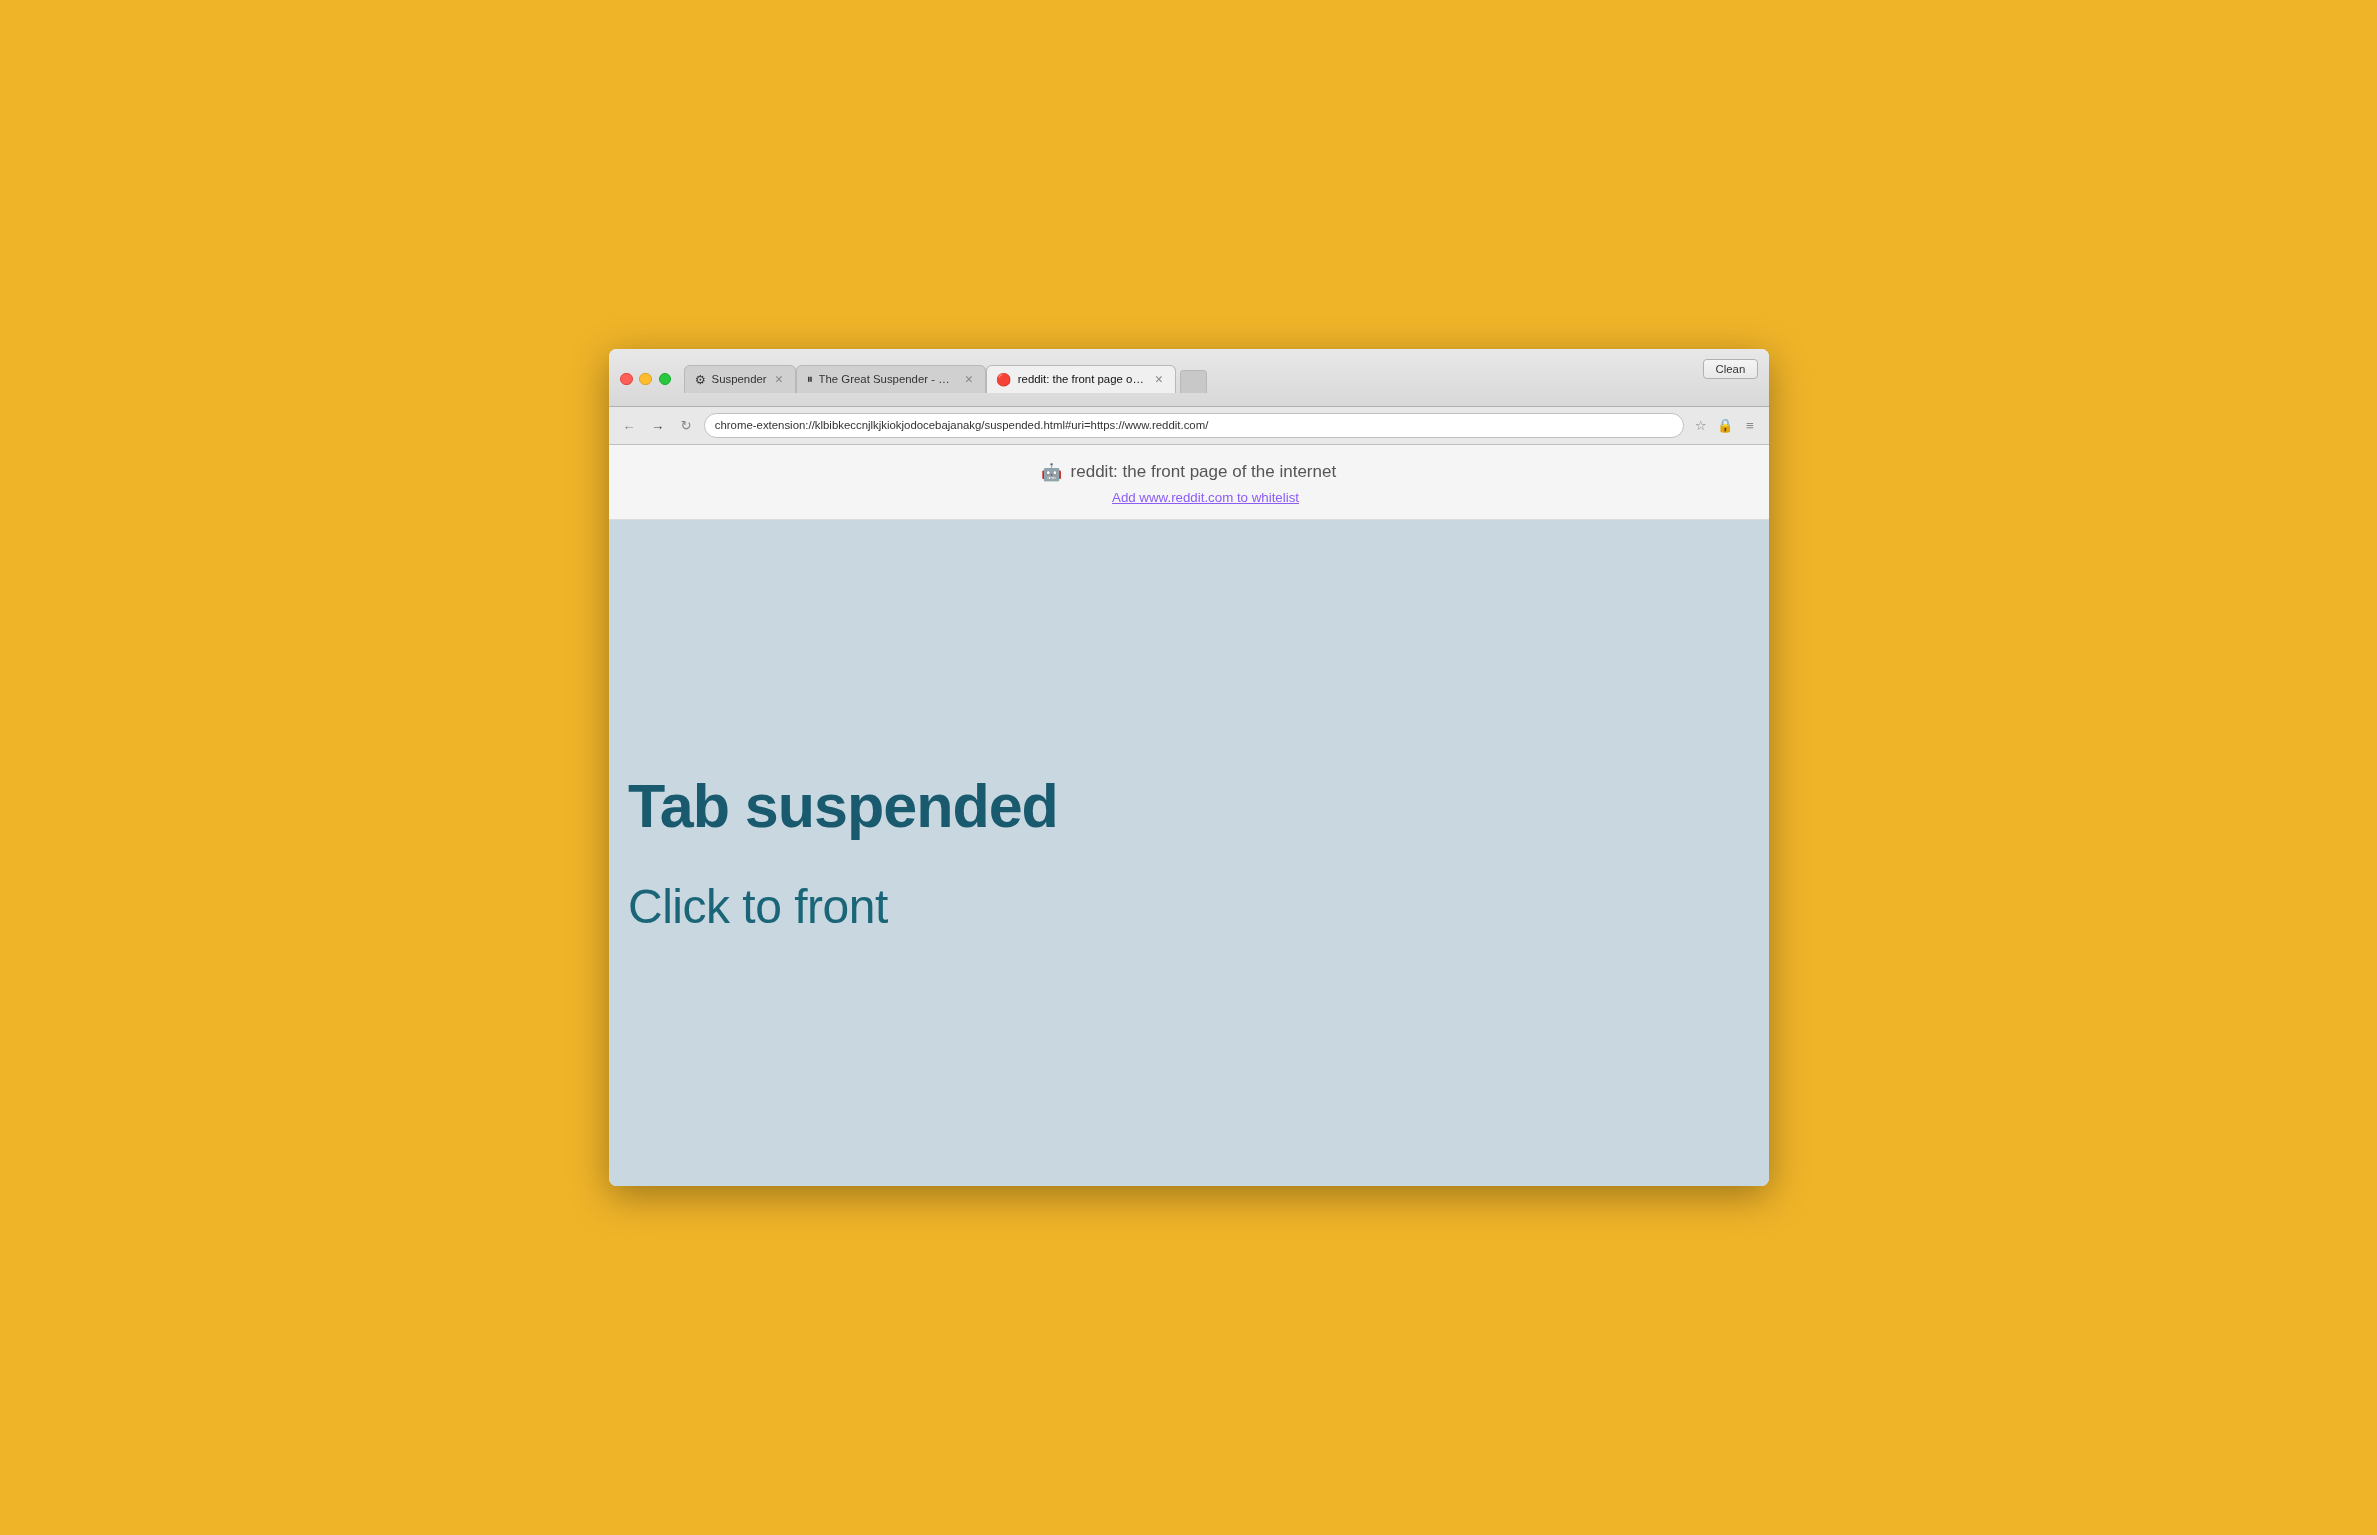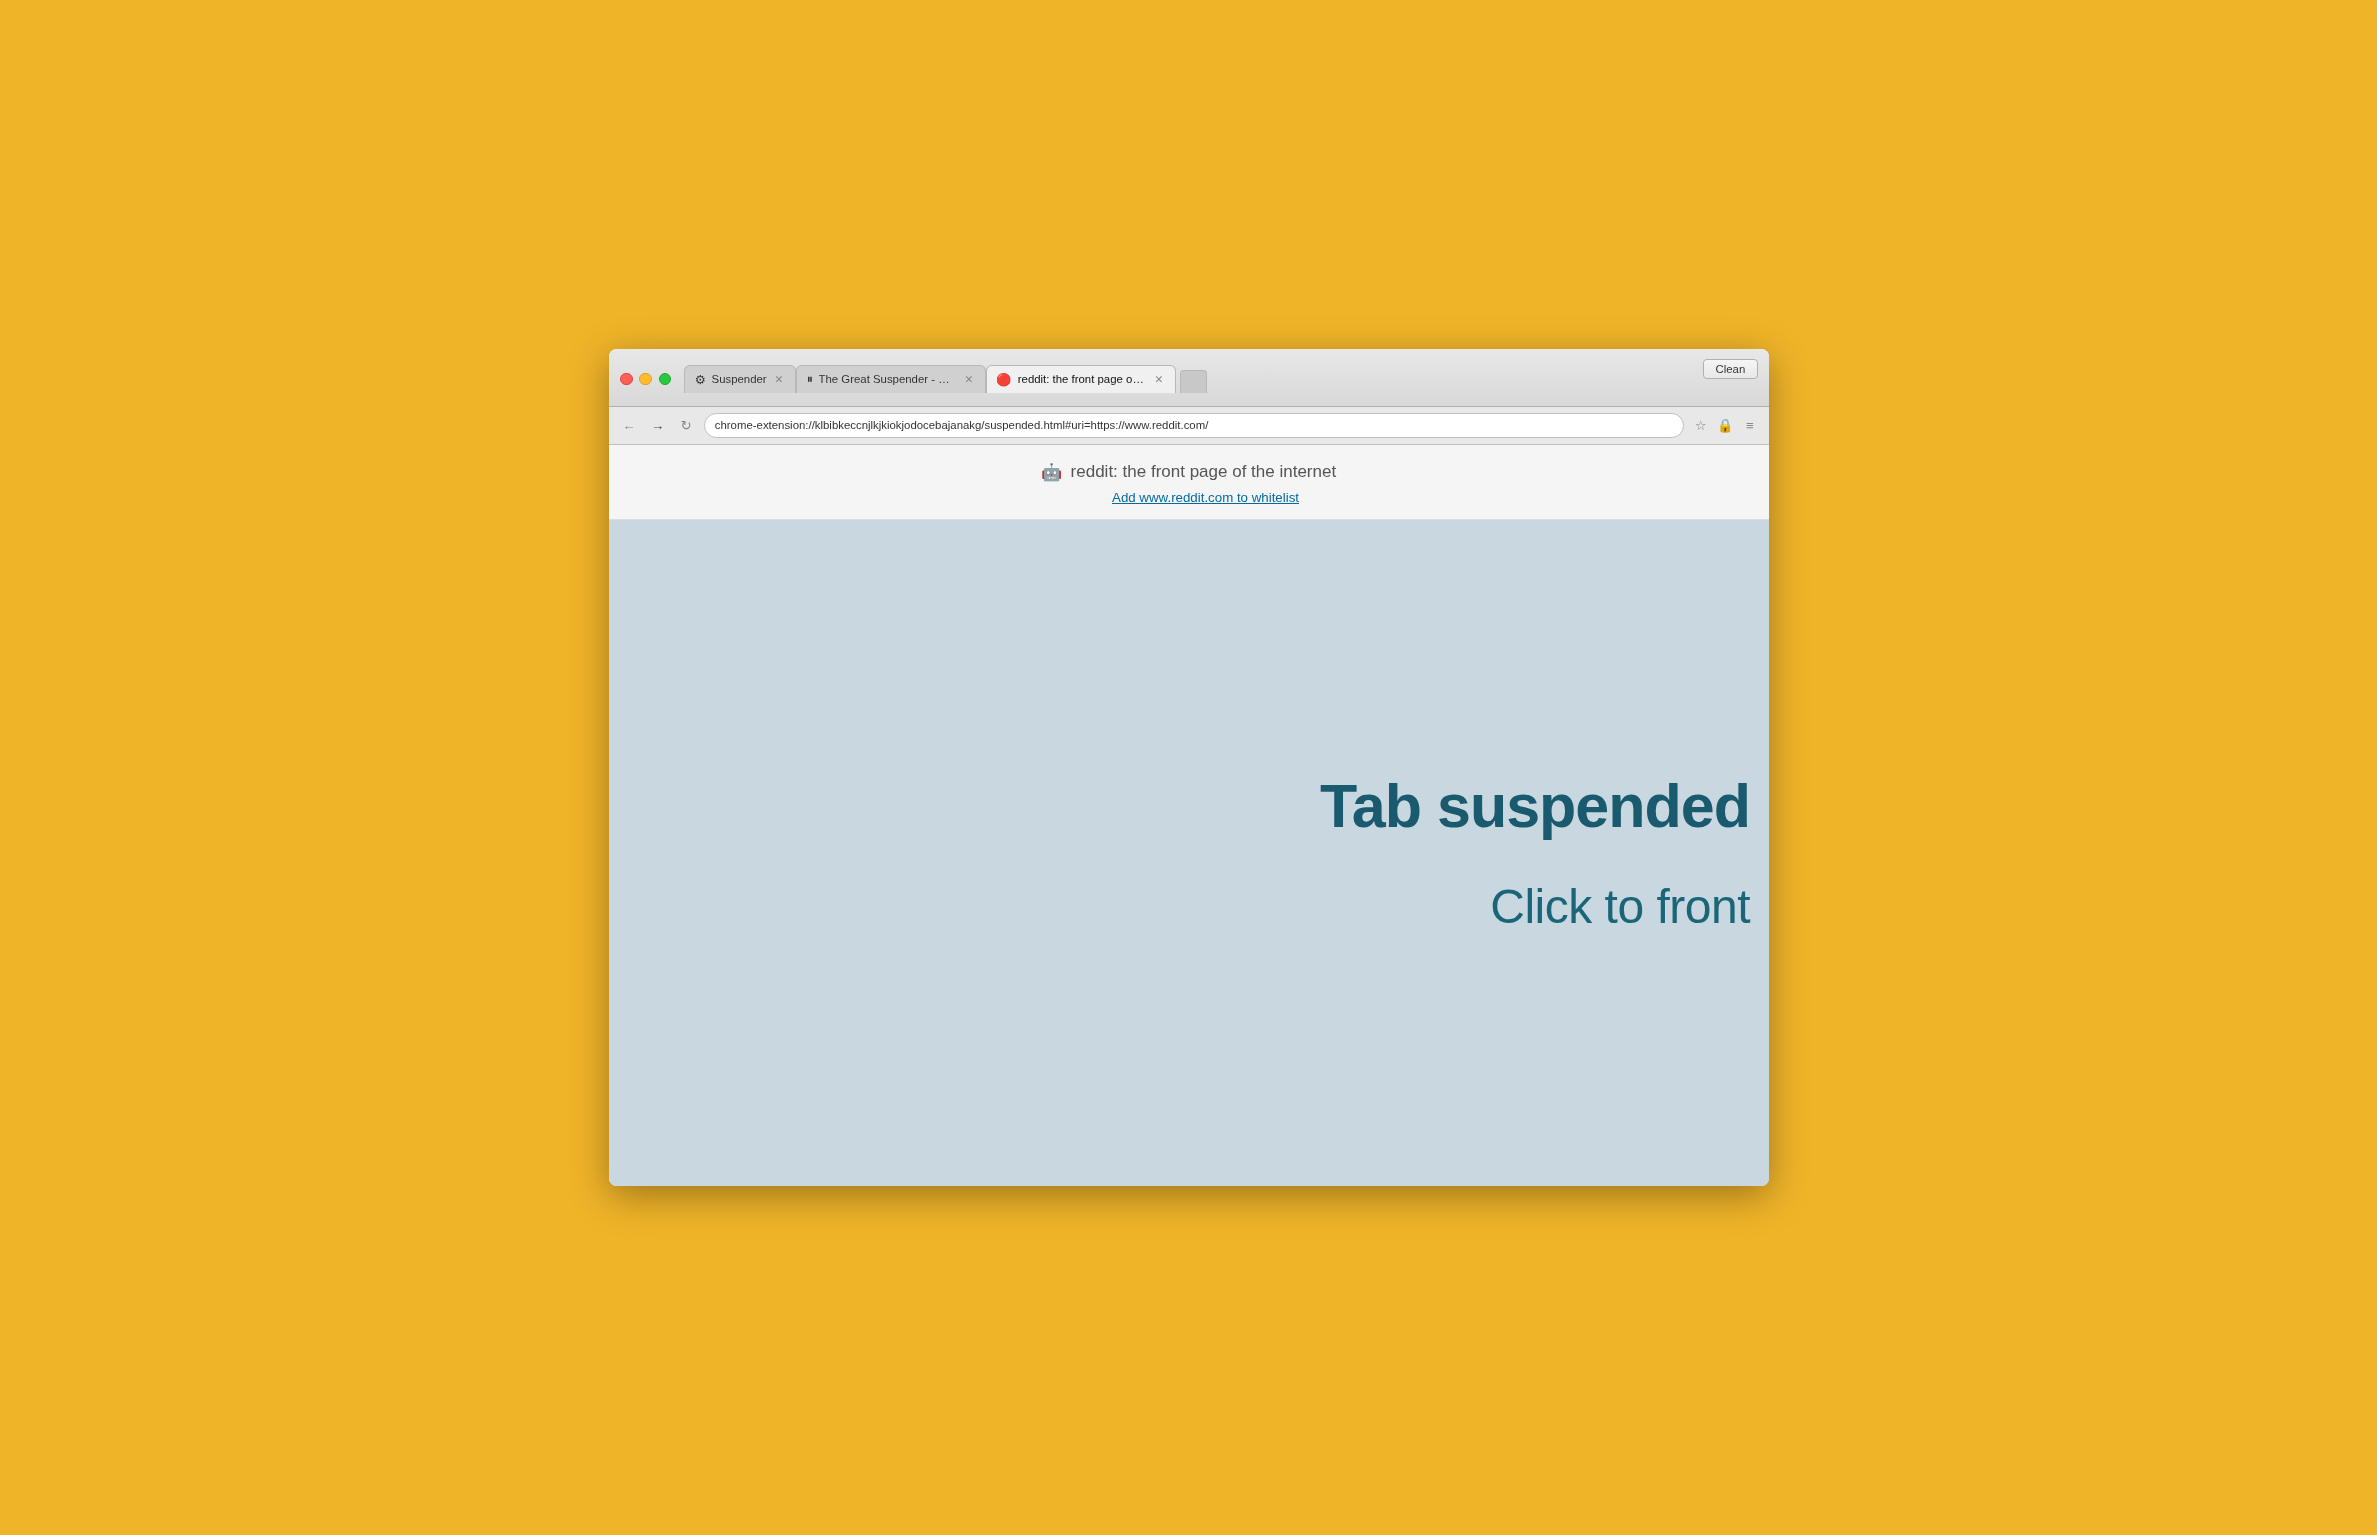--- a/index.html
+++ b/index.html
@@ -198,34 +198,34 @@
       justify-content: center;
       gap: 7.6px;
       margin-bottom: 5.7px;
     }
 
     .reddit-icon {
       font-size: 17px;
     }
 
     .whitelist-link {
-      color: #0369a1;
+      color: #8b5cf6;
       font-size: 13.3px;
       text-decoration: underline;
       cursor: pointer;
       margin-left: 33px;
     }
 
     
     .page-content {
       background: #c9d8e0;
       min-height: 666px;
       display: flex;
       flex-direction: column;
-      align-items: flex-end;
+      align-items: flex-start;
       justify-content: center;
       gap: 38px;
       padding: 95px 19px;
       cursor: pointer;
     }
 
     .tab-suspended-title {
       font-size: 61px;
       font-weight: 700;
       color: #1a5a6e;

